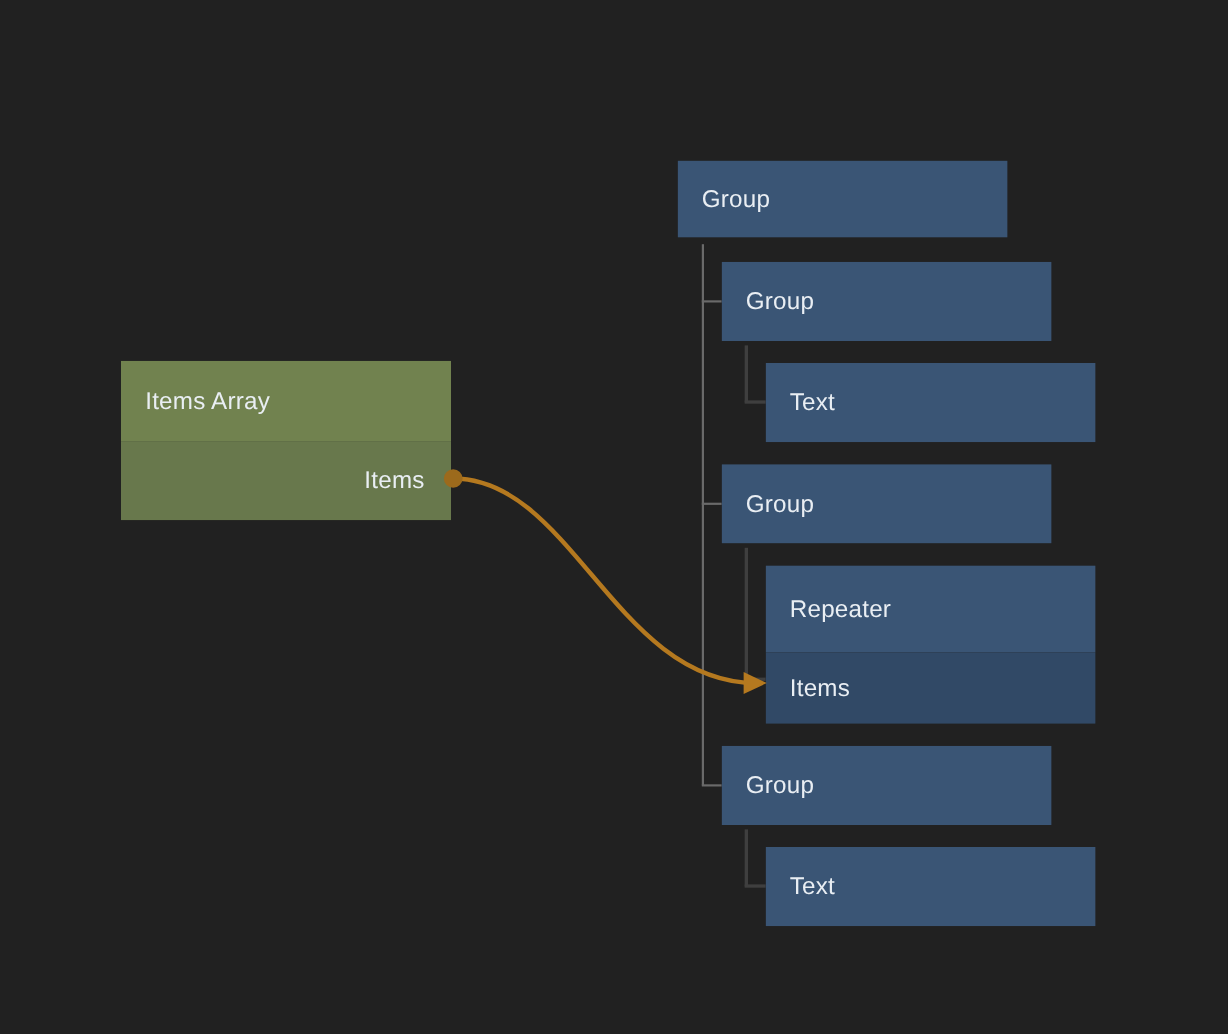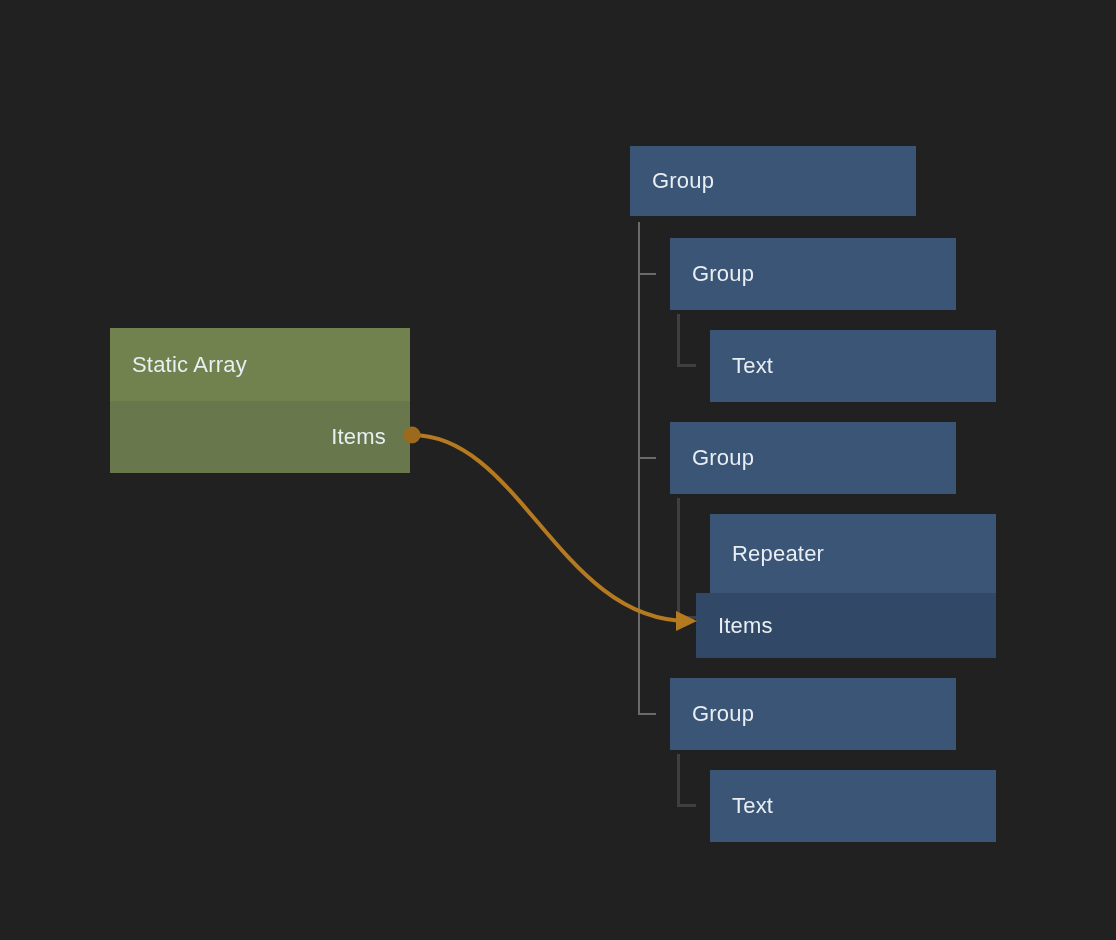--- a/index.html
+++ b/index.html
@@ -37,21 +37,21 @@
     letter-spacing: 0.2px;
   }
   .node-section.pad-left  { padding-left: 22px; justify-content: flex-start; }
   .node-section.pad-right { padding-right: 24px; justify-content: flex-end; }
 
   
   .node-green .head { background: #71824f; }
   .node-green .body { background: #68784c; }
 
   
-  .node-blue .head { background: #3a5575; margin-left: 14px; }
+  .node-blue .head { background: #3a5575; }
   .node-blue .body { background: #314966; }
 
   
   .tree-line {
     position: absolute;
     background: #6a6a6a;
   }
   .tree-line.v { width: 2px; }
   .tree-line.h { height: 2px; }
 
@@ -84,21 +84,21 @@
   <div class="sub-line v" style="left:677px; top:314px; height:52px;"></div>
   <div class="sub-line h" style="left:677px; top:364px; width:19px;"></div>
 
   <div class="sub-line v" style="left:677px; top:498px; height:120px;"></div>
   <div class="sub-line h" style="left:677px; top:616px; width:19px;"></div>
 
   <div class="sub-line v" style="left:677px; top:754px; height:52px;"></div>
   <div class="sub-line h" style="left:677px; top:804px; width:19px;"></div>
 
   <div class="node node-green" style="left:110px; top:328px; width:300px; height:145px;">
-    <div class="node-section head pad-left" style="height:73px;">Static Array</div>
+    <div class="node-section head pad-left" style="height:73px;">Items Array</div>
     <div class="node-section body pad-right" style="height:72px;">Items</div>
   </div>
 
   <div class="node node-blue" style="left:616px; top:146px; width:300px; height:70px;">
     <div class="node-section head pad-left" style="height:70px;">Group</div>
   </div>
 
   <div class="node node-blue" style="left:656px; top:238px; width:300px; height:72px;">
     <div class="node-section head pad-left" style="height:72px;">Group</div>
   </div>

